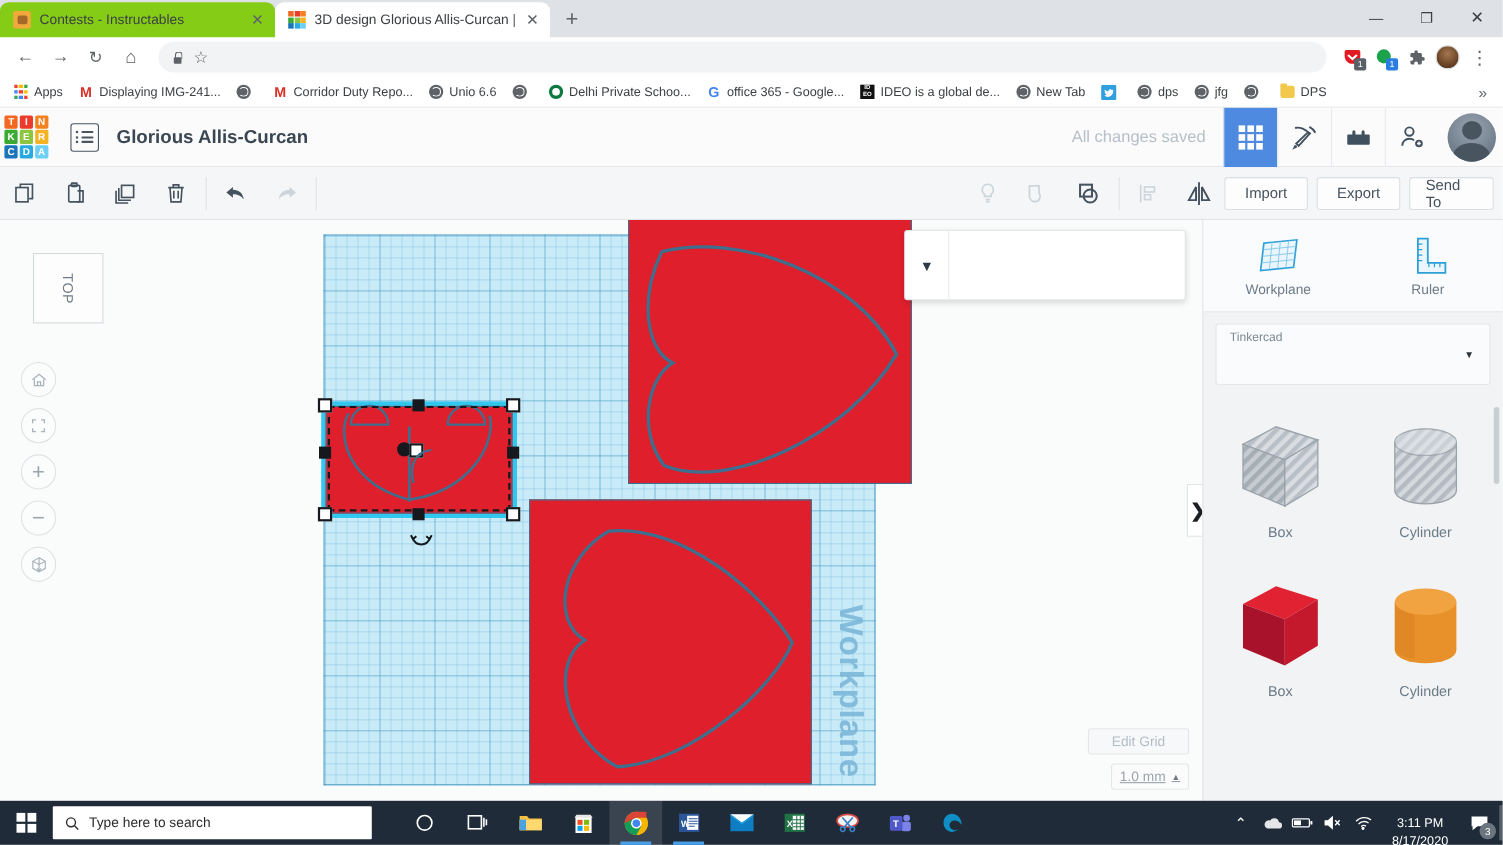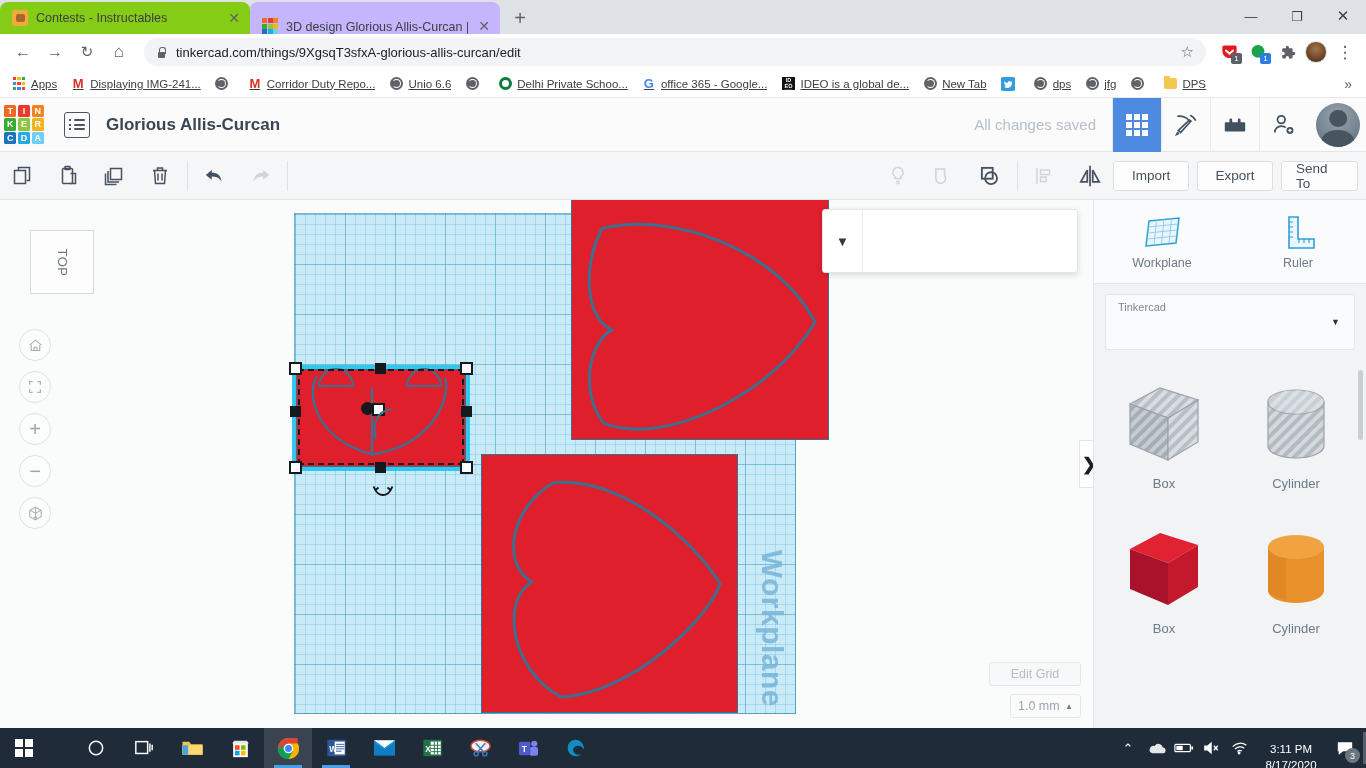--- a/index.html
+++ b/index.html
@@ -19,21 +19,21 @@
   }
   .tab {
     position: relative;
     height: 32px; width: 250px;
     display: flex; align-items: center;
     padding: 0 8px 0 12px; gap: 8px;
     font-size: 12.5px; color: #3c4043;
     border-radius: 8px 8px 0 0;
   }
   .tab.inactive { background: #84cc16; }
-  .tab.active { background: #c4b5fd; align-items: flex-end; }
+  .tab.active { background: #ffffff; }
   .tab-favicon { width: 16px; height: 16px; flex: 0 0 16px; position: relative; }
   .tab-title {
     flex: 1 1 auto; white-space: nowrap; overflow: hidden;
     text-overflow: clip; font-size: 12.5px;
   }
   .tab-close {
     flex: 0 0 16px; width: 16px; height: 16px;
     display: flex; align-items: center; justify-content: center;
     font-size: 14px; color: #5f6368; line-height: 1;
   }
@@ -114,21 +114,21 @@
 
   .bookmarks {
     position: absolute; left: 0; top: 70px; width: 1366px; height: 28px;
     background: #ffffff; display: flex; align-items: center;
     padding: 0 6px; gap: 2px; font-size: 11.5px; color: #3c4043;
     border-bottom: 1px solid #e6e8eb;
   }
   .bm {
     display: flex; align-items: center; gap: 5px;
     padding: 3px 6px; border-radius: 4px; white-space: nowrap;
-    max-width: 150px; overflow: hidden; text-decoration: underline;
+    max-width: 150px; overflow: hidden;
   }
   .bm .lbl { overflow: hidden; text-overflow: ellipsis; white-space: nowrap; }
   .bm-ic { width: 14px; height: 14px; flex: 0 0 14px; display: flex; align-items: center; justify-content: center; }
   .apps-grid {
     width: 13px; height: 13px;
     display: grid; grid-template-columns: repeat(3,1fr); grid-template-rows: repeat(3,1fr); gap: 1.5px;
   }
   .apps-grid i { display: block; background: #4285f4; }
   .apps-grid i:nth-child(1){background:#ea4335}.apps-grid i:nth-child(2){background:#fbbc05}
   .apps-grid i:nth-child(3){background:#34a853}.apps-grid i:nth-child(4){background:#4285f4}
@@ -442,21 +442,20 @@
   </div>
 </div>
 
 <div class="toolbar">
   <div class="nav-btn">←</div>
   <div class="nav-btn">→</div>
   <div class="nav-btn" style="font-size:15px;">↻</div>
   <div class="nav-btn" style="font-size:17px;">⌂</div>
   <div class="omnibox">
     <span class="lock-glyph"></span>
-    <span class="url">tinkercad.com/things/9XgsqT3sfxA-glorious-allis-curcan/edit</span>
     <span style="color:#5f6368;font-size:15px;">☆</span>
   </div>
   <div class="ext-icons">
     <div class="ext-ic">
       <svg width="19" height="19" viewBox="0 0 24 24">
           <path d="M3 5a2 2 0 012-2h14a2 2 0 012 2v5c0 5-4 9-9 9s-9-4-9-9V5z" fill="#e01b22"></path>
           <path d="M7.5 9.5l4.5 4 4.5-4" stroke="#fff" stroke-width="2.4" fill="none" stroke-linecap="round"></path>
         </svg>
       <span class="badge-sq" style="background:#5a6068">1</span>
     </div>
@@ -810,21 +809,21 @@
     <svg width="17" height="17" viewBox="0 0 24 24" fill="none" stroke="currentColor" stroke-width="1.5">
       <path d="M12 3l8 4.5v9L12 21l-8-4.5v-9z"></path>
         <path d="M12 3v8M4 7.5l8 4 8-4"></path>
         <path d="M12 11v10"></path>
       <path d="M9.5 16.5L12 19.5l2.5-3"></path>
       </svg>
   </div>
 
   <div class="edit-grid-btn" style="top:462px;">Edit Grid</div>
   <div class="snap-label" style="top:498px;">Snap Grid</div>
-  <div class="snap-select" style="top:494px;">
+  <div class="snap-select" style="top:494px;text-decoration:underline;">
     <span>1.0 mm</span>
     <span class="car">▲</span>
   </div>
 </div>
 
 <div class="shape-panel">
   <div class="sp-caret" style="font-size:13px;color:#2e3a46;">▼</div>
 </div>
 
 <div class="collapse-btn">❯</div>
@@ -921,20 +920,27 @@
 
 <div class="taskbar">
   <div class="start-btn">
     <span class="win-logo">
         <i></i>
         <i></i>
         <i></i>
         <i></i>
       </span>
   </div>
+  <div class="search-box">
+    <svg width="15" height="15" viewBox="0 0 24 24" fill="none" stroke="#2b2b2b" stroke-width="2">
+      <circle cx="10.5" cy="10.5" r="6.5"></circle>
+        <path d="M15.5 15.5L21 21"></path>
+      </svg>
+    <span>Type here to search</span>
+  </div>
   <div class="tb-apps">
     <div class="tb-app">
       <svg width="20" height="20" viewBox="0 0 24 24" fill="none" stroke="#fff" stroke-width="1.8">
           <circle cx="12" cy="12" r="8"></circle>
         </svg>
     </div>
     <div class="tb-app">
       <svg width="22" height="20" viewBox="0 0 24 22" fill="none" stroke="#fff" stroke-width="1.6">
         <rect x="3" y="4" width="13" height="13"></rect>
           <path d="M18.5 6v9M21 7.5v6"></path>

